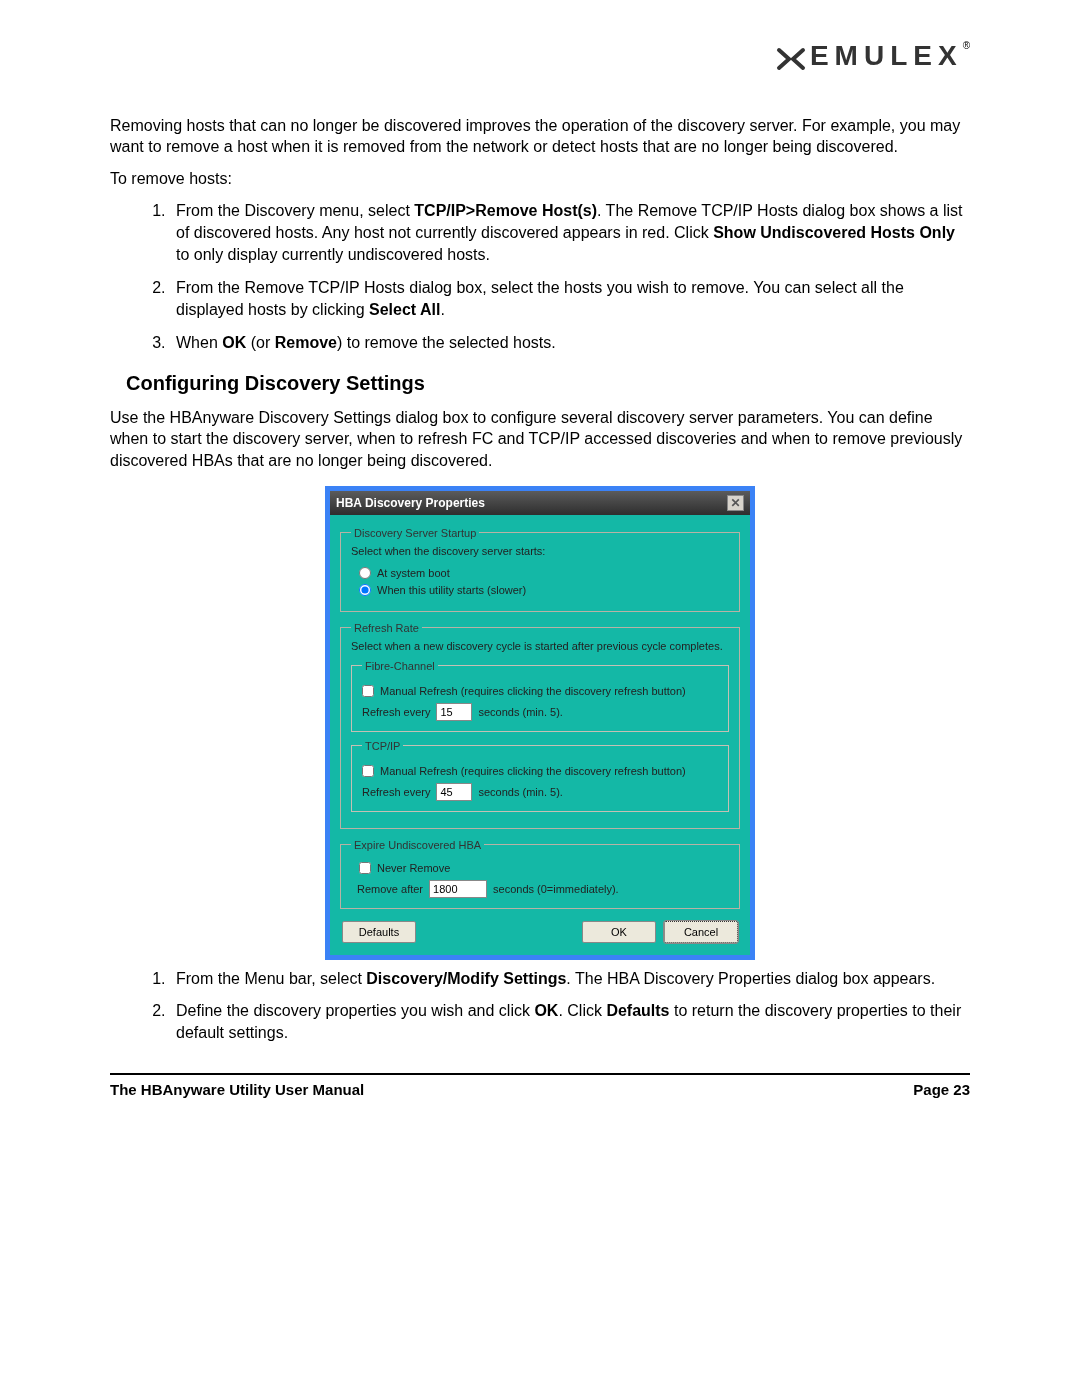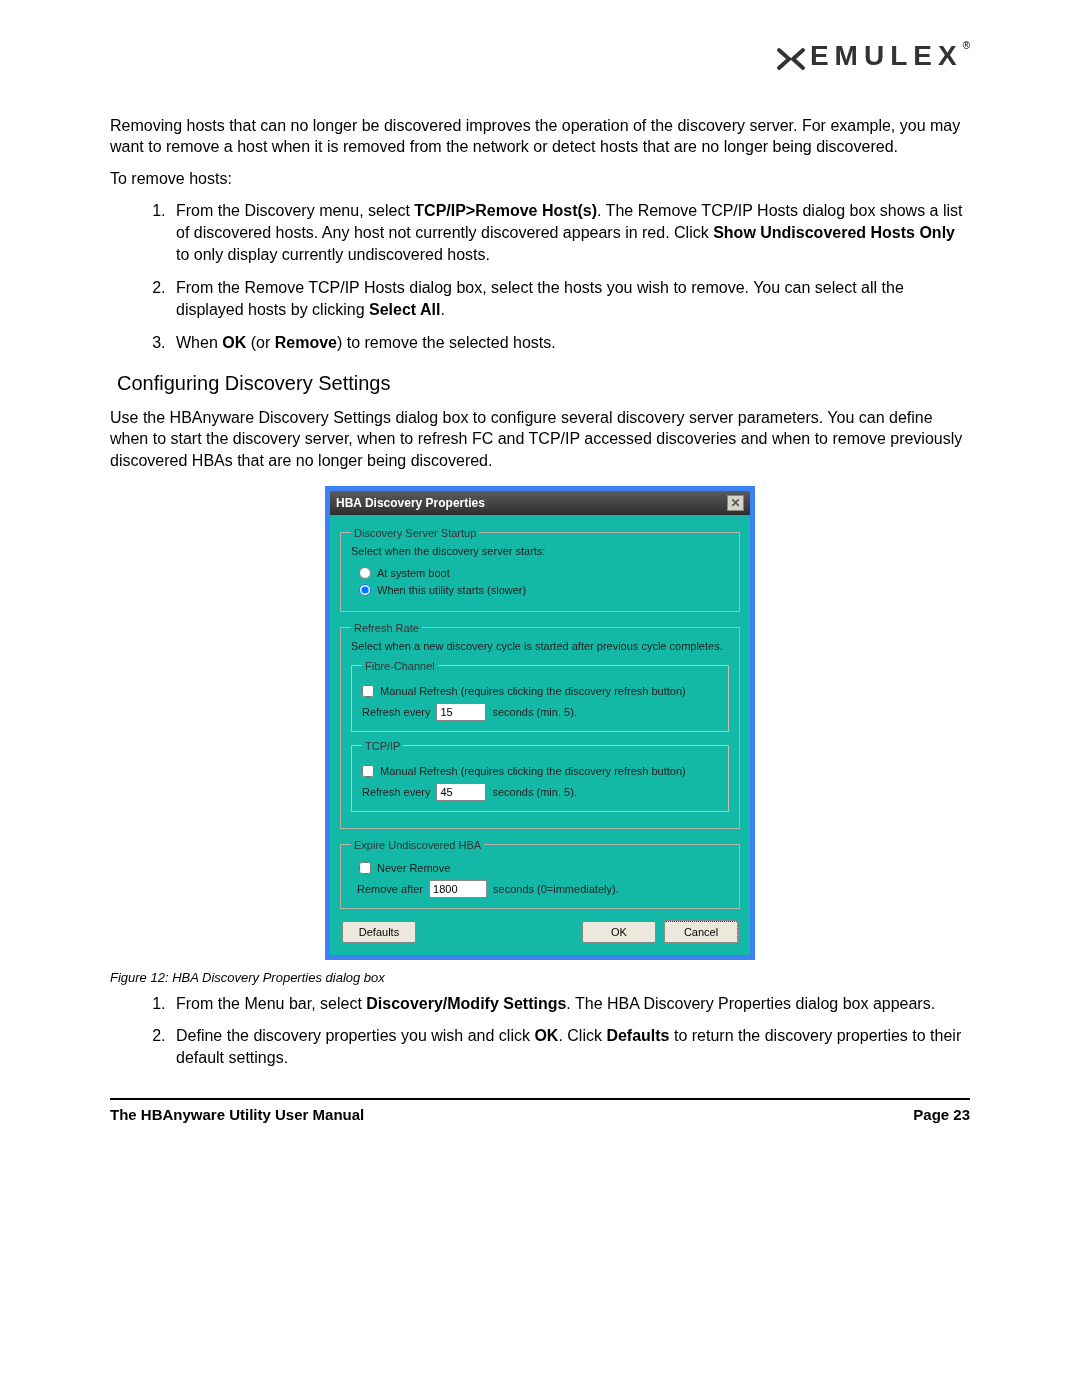--- a/index.html
+++ b/index.html
@@ -30,22 +30,22 @@
     vertical-align: middle;
     margin-right: 4px;
   }
   h3.section-title {
     font-size: 17px;
     font-weight: bold;
     margin: 20px 0 12px 0;
   }
   h2.big-section {
     font-size: 20px;
-    font-weight: normal;
-    margin: 18px 0 12px 7px;
+    font-weight: bold;
+    margin: 18px 0 12px 16px;
   }
   p.body {
     font-size: 16px;
     line-height: 1.35;
     margin: 10px 0;
   }
   ol.num-list {
     font-size: 16px;
     line-height: 1.4;
     padding-left: 60px;
@@ -108,21 +108,21 @@
     border: 1px solid #c5c0b4;
     margin: 8px 0 6px 0;
     padding: 8px 10px 10px 10px;
   }
   .opt-row { margin: 5px 0 5px 8px; display: flex; align-items: center; gap: 6px; }
   input[type=radio], input[type=checkbox] {
     margin: 0;
     width: 12px; height: 12px;
   }
   .num-input {
-    width: 50px;
+    width: 36px;
     height: 18px;
     font-size: 11px;
     padding: 0 3px;
     border: 1px solid #888;
     background:#fff;
   }
   .num-input.wide { width: 58px; }
   .row-inline { display:flex; align-items:center; gap:6px; margin:6px 0 0 8px; }
   .btn-row {
     display:flex;
@@ -250,21 +250,20 @@
           <button class="winbtn">Defaults</button>
           <div class="right-btns">
             <button class="winbtn">OK</button>
             <button class="winbtn focus">Cancel</button>
           </div>
         </div>
       </div>
     </div>
   </div>
 
-  <div class="italic-caption">Figure 12: HBA Discovery Properties dialog box</div>
   <ol class="num-list">
     <li>
       <span>From the Menu bar, select </span><b>Discovery/Modify Settings</b><span>. The HBA Discovery Properties dialog box appears.</span>
     </li>
     <li>
       <span>Define the discovery properties you wish and click </span><b>OK</b><span>. Click </span><b>Defaults</b><span> to return the discovery properties to their default settings.</span>
     </li>
   </ol>
 
   <hr class="footer-rule">

